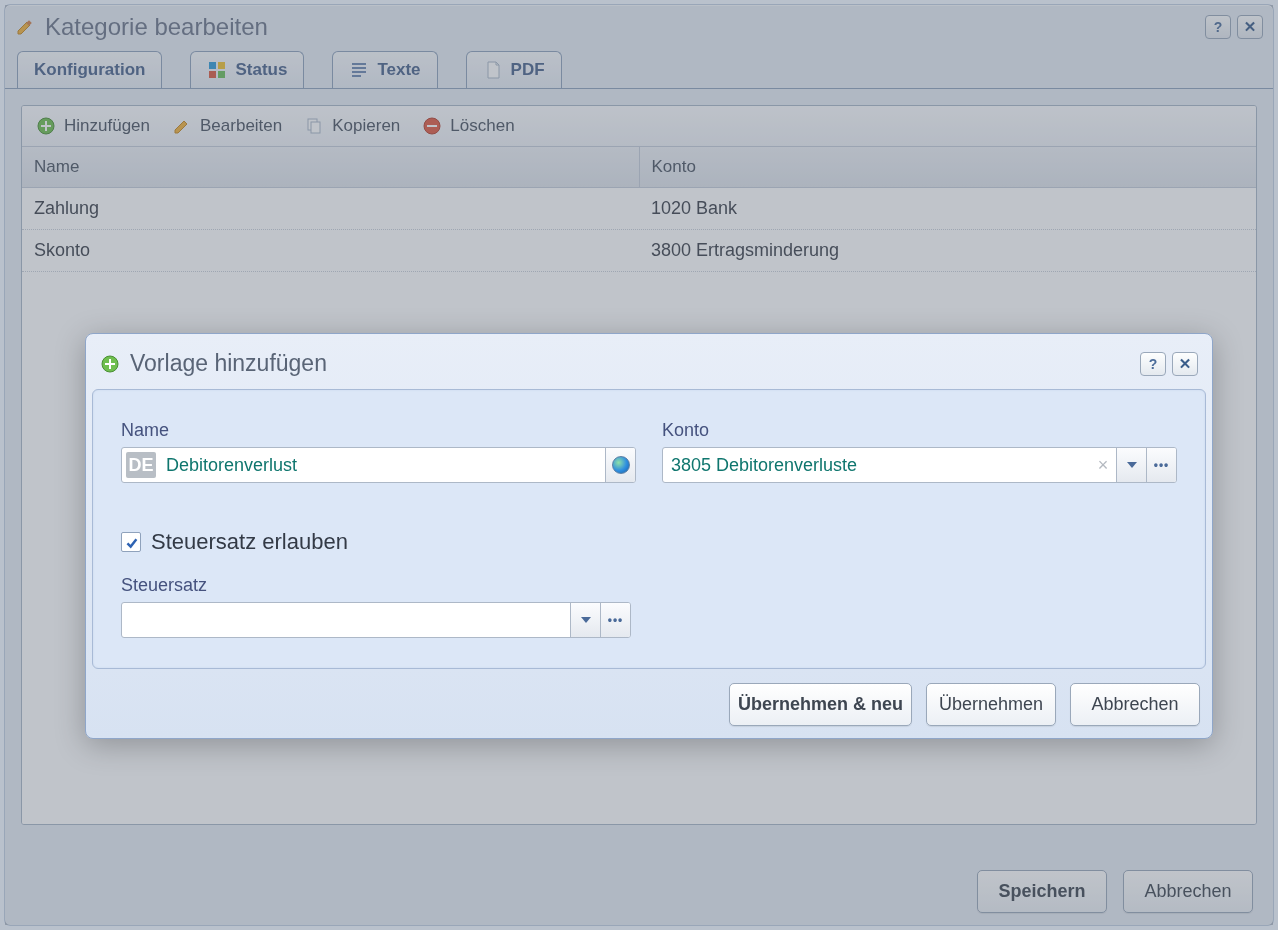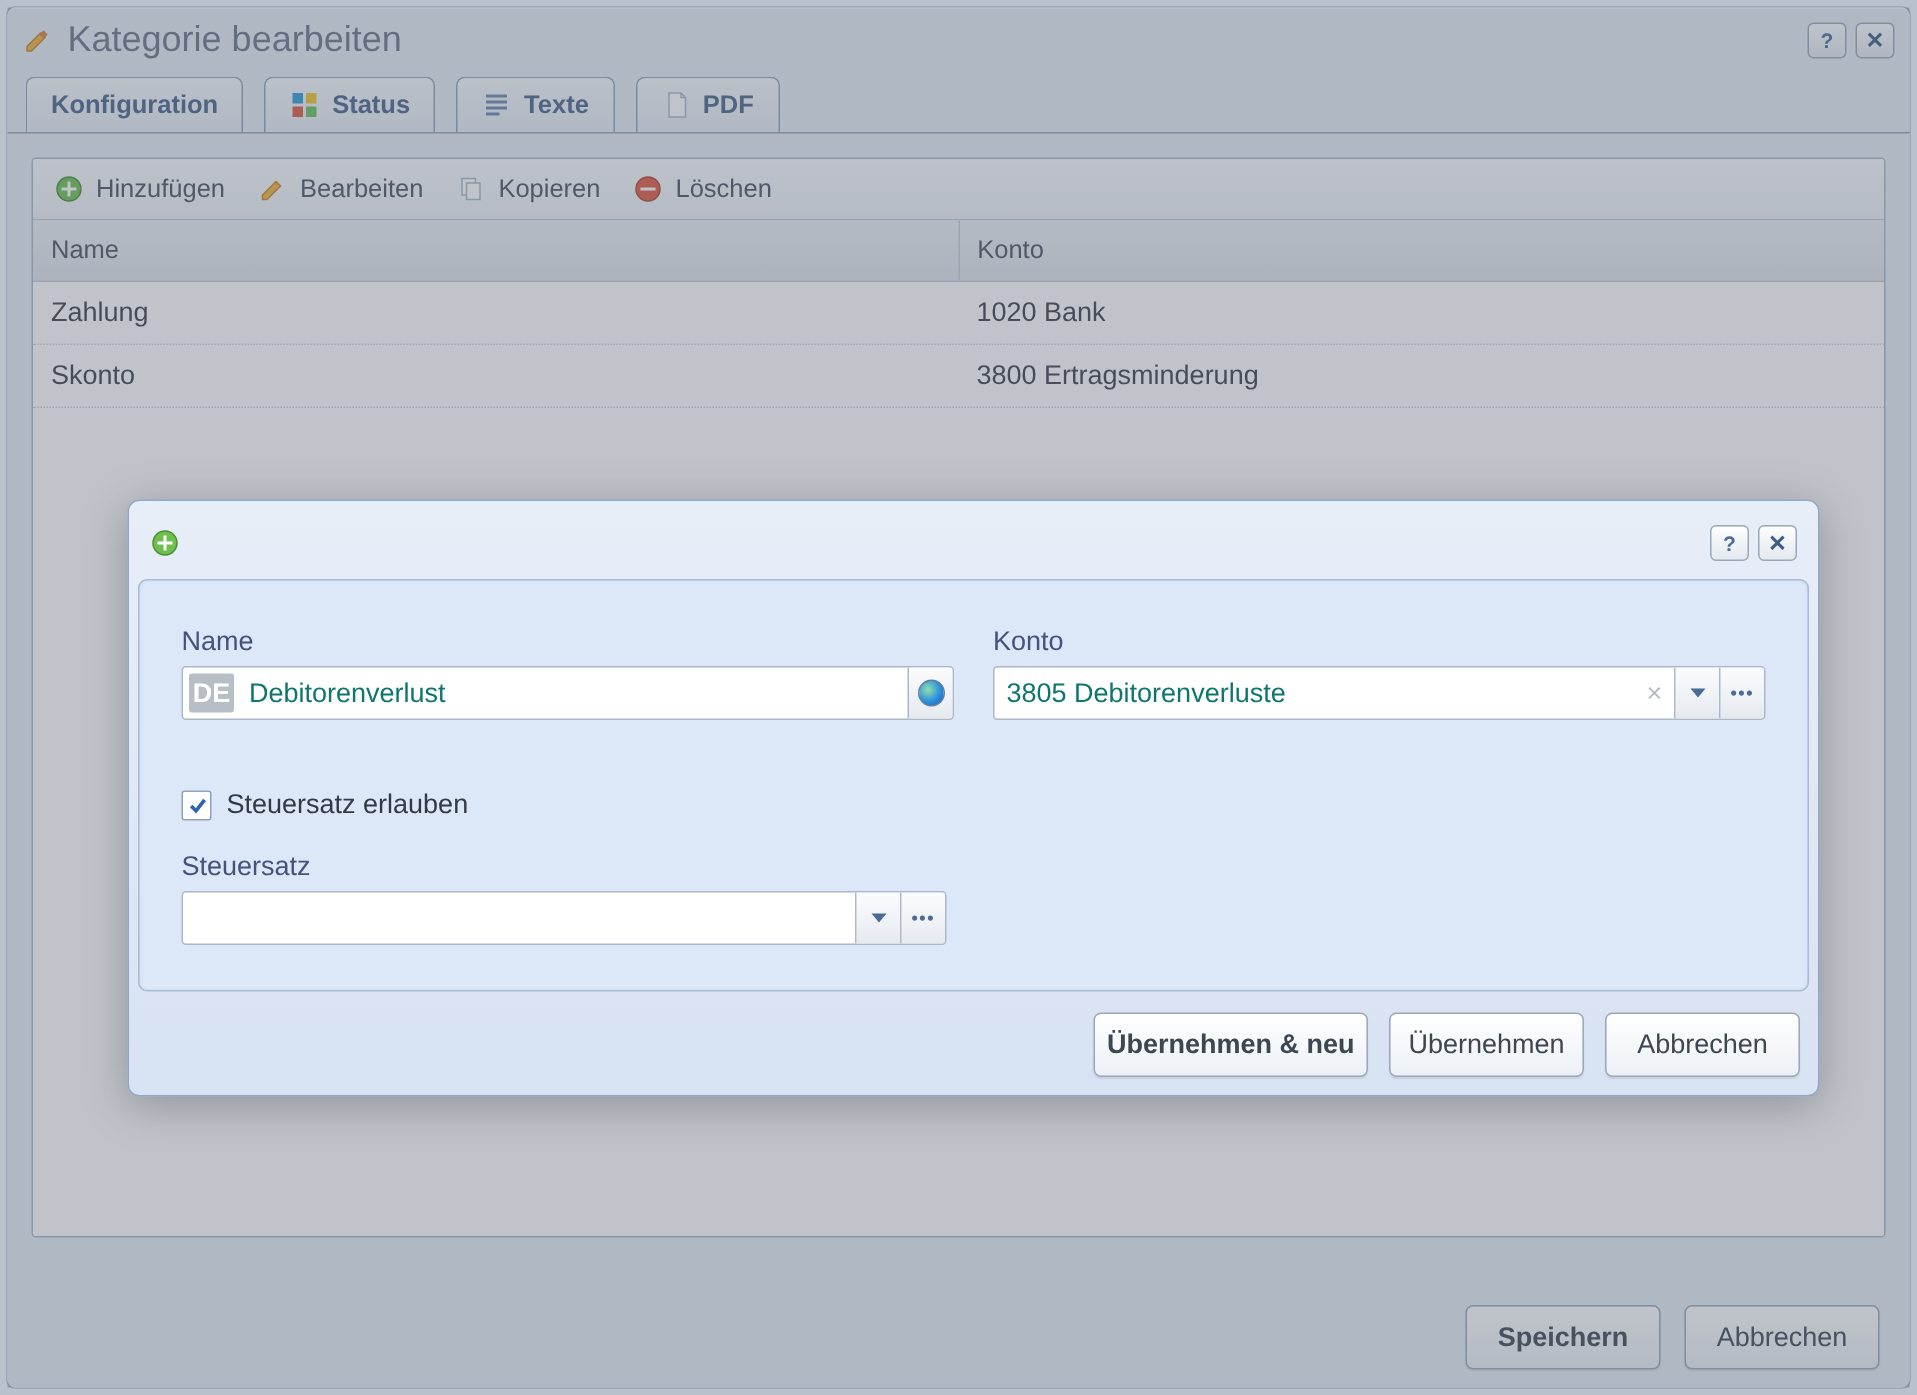--- a/index.html
+++ b/index.html
@@ -60,21 +60,21 @@
     border-radius: 4px;
     background: linear-gradient(#fdfefe, #e4e9ef);
     display:flex; align-items:center; justify-content:center;
     cursor:pointer;
     font-size: 14px; color:#4b6c9a; font-weight:bold;
   }
   .close-x { color:#3a5d8a; font-size:15px; font-weight:bold; }
 
   
   .tabs {
-    display:flex; gap:14px;
+    display:flex; gap:28px;
     padding: 0 12px;
     height: 40px;
     align-items: flex-end;
     border-bottom: 1px solid var(--tab-border);
   }
   .tab {
     display:flex; align-items:center; gap:8px;
     padding: 8px 16px;
     border: 1px solid var(--tab-border);
     border-bottom: none;
@@ -219,21 +219,21 @@
   }
   .clear-x { width:26px; display:flex; align-items:center; justify-content:center; color:#b4b9c0; font-size:18px; cursor:pointer; }
   .chevron {
     width:0;height:0; border-left:5px solid transparent; border-right:5px solid transparent; border-top:6px solid #4a6a99;
   }
   .dots { font-weight:bold; letter-spacing:1px; color:#4a6a99; font-size:12px; }
 
   .checkbox-row {
     margin-top: 46px;
     display:flex; align-items:center; gap:10px;
-    font-size: 18px; color:#333a46;
+    font-size: 22px; color:#333a46;
   }
   .chk-box {
     width:20px; height:20px;
     border:1px solid #8fa2bc; border-radius:2px;
     background:#fff; display:flex; align-items:center; justify-content:center;
     cursor:pointer;
   }
   .checkmark {
     width:13px; height:13px;
     stroke:#2e63b3; stroke-width:3; fill:none;
@@ -389,20 +389,21 @@
 
   <div class="inner-dialog">
     <div class="inner-header">
       <span class="ico">
         <svg viewBox="0 0 20 20">
             <circle cx="10" cy="10" r="8" fill="#6fbf4f" stroke="#4a8f34"></circle>
             <line x1="10" y1="5" x2="10" y2="15" stroke="#fff" stroke-width="2"></line>
             <line x1="5" y1="10" x2="15" y2="10" stroke="#fff" stroke-width="2"></line>
           </svg>
       </span>
+      <span class="inner-title">Vorlage hinzufügen</span>
       <div class="inner-hdr-icons">
         <div class="square-btn">?</div>
         <div class="square-btn">
             <span class="close-x">✕</span>
           </div>
       </div>
     </div>
 
     <div class="form-panel">
       <div class="form-row">

